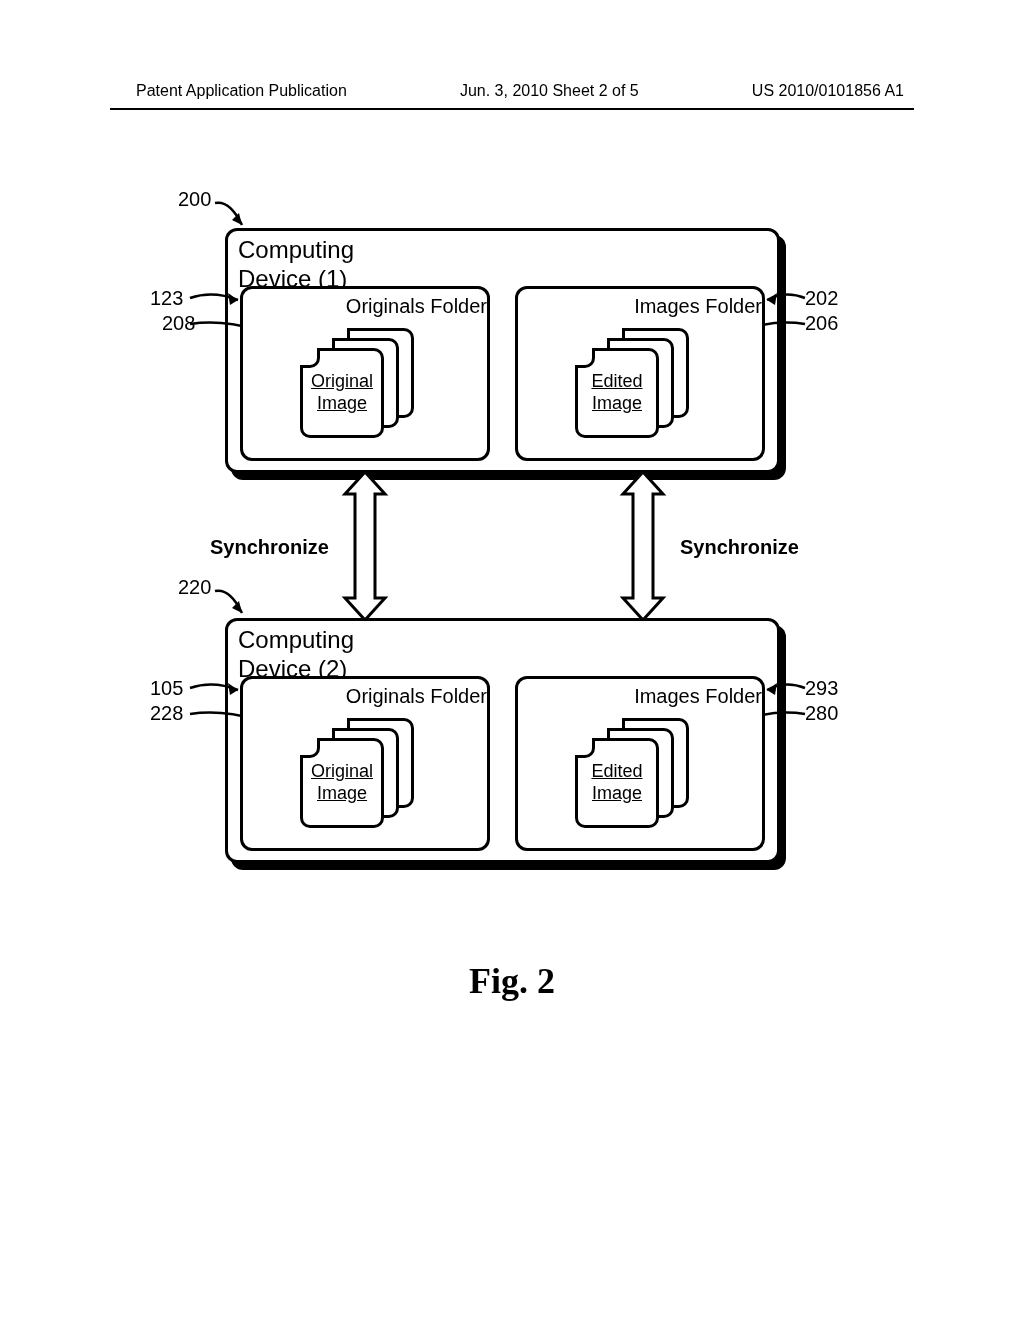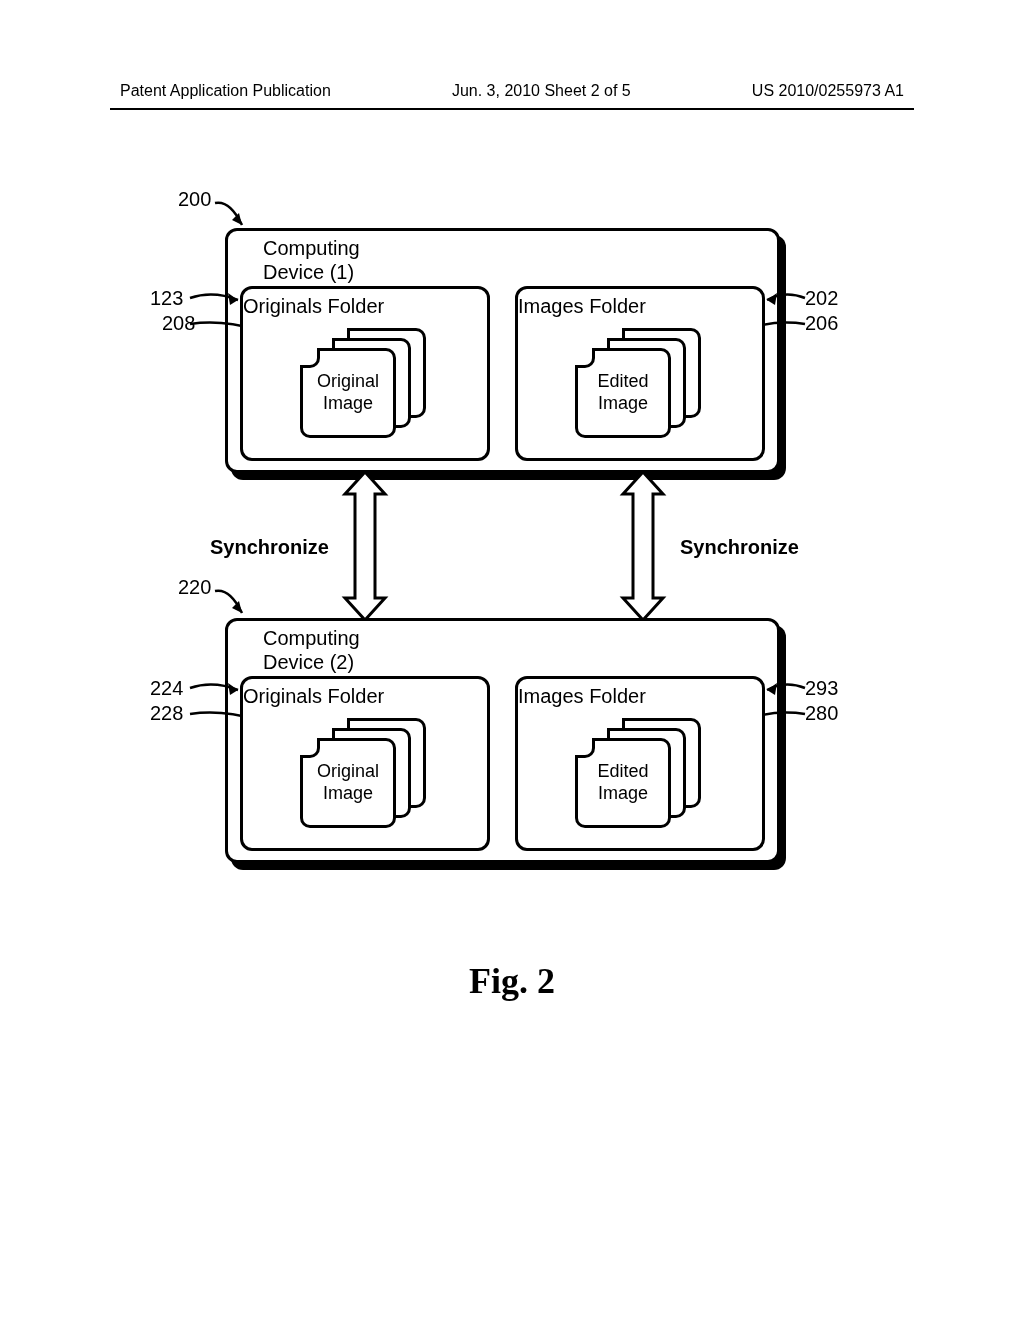--- a/index.html
+++ b/index.html
@@ -6,21 +6,21 @@
     body {
       width: 1024px;
       height: 1320px;
       background: white;
       font-family: Arial, Helvetica, sans-serif;
       position: relative;
     }
     .header {
       position: absolute;
       top: 82px;
-      left: 0;
+      left: 16px;
       right: 0;
       display: flex;
       justify-content: space-between;
       padding: 0 120px;
       font-size: 16px;
     }
     .header-line {
       position: absolute;
       top: 108px;
       left: 110px;
@@ -48,57 +48,57 @@
     .device-shadow {
       position: absolute;
       border-radius: 12px;
       background: black;
     }
     .folder-box {
       position: absolute;
       border: 3px solid black;
       border-radius: 12px;
       background: white;
-      text-align: left;
+      text-align: right;
       font-size: 20px;
       padding-top: 6px;
     }
     .stack-group {
       position: absolute;
     }
     .stack-card {
       position: absolute;
       border: 3px solid black;
       border-radius: 10px;
       background: white;
-      width: 96px;
+      width: 84px;
       height: 90px;
       text-align: center;
       display: flex;
       flex-direction: column;
       justify-content: center;
       font-size: 18px;
       line-height: 1.2;
+      text-decoration: underline;
     }
     .stack-notch {
       position: absolute;
       top: -3px;
       left: -3px;
       width: 20px;
       height: 20px;
       background: white;
       border-right: 3px solid black;
       border-bottom: 3px solid black;
       border-bottom-right-radius: 10px;
     }
     .device-label {
       position: absolute;
-      font-size: 20px;
+      font-size: 24px;
       line-height: 1.2;
-      margin-left: 25px;
     }
     .sync-label {
       position: absolute;
       font-size: 20px;
       font-weight: bold;
     }
     .fig-caption {
       position: absolute;
       top: 960px;
       width: 100%;
@@ -114,21 +114,21 @@
     .sync-arrow {
       position: absolute;
     }
   </style>
 </head>
 <body>
 
 <div class="header">
   <span>Patent Application Publication</span>
   <span>Jun. 3, 2010  Sheet 2 of 5</span>
-  <span>US 2010/0255973 A1</span>
+  <span>US 2010/0101856 A1</span>
 </div>
 <div class="header-line"></div>
 
 <div class="diagram">
 
   <div class="ref" style="top:-12px;left:28px">200</div>
   <svg class="leader" style="top:0;left:62px" width="40" height="36">
     <path d="M 3 3 Q 18 0 30 25" stroke="black" stroke-width="2.5" fill="none"></path>
     <polygon points="30,25 20,20 27,13" fill="black"></polygon>
   </svg>
@@ -209,21 +209,21 @@
   <svg class="leader" style="top:388px;left:62px" width="40" height="36">
     <path d="M 3 3 Q 18 0 30 25" stroke="black" stroke-width="2.5" fill="none"></path>
     <polygon points="30,25 20,20 27,13" fill="black"></polygon>
   </svg>
 
   <div class="device-shadow" style="top:425px;left:81px;width:555px;height:245px"></div>
   <div class="device-box" style="top:418px;left:75px;width:555px;height:245px"></div>
   <div class="device-label" style="top:426px;left:88px;white-space:pre-line">Computing
 Device (2)</div>
 
-  <div class="ref" style="top:477px;left:0">224</div>
+  <div class="ref" style="top:477px;left:0">105</div>
   <div class="ref" style="top:502px;left:0">228</div>
   <svg class="leader" style="top:482px;left:38px" width="60" height="18">
     <path d="M 2 6 Q 25 -2 50 8" stroke="black" stroke-width="2.5" fill="none"></path>
     <polygon points="50,8 40,1 42,13" fill="black"></polygon>
   </svg>
   <svg class="leader" style="top:508px;left:38px" width="100" height="30">
     <path d="M 2 6 Q 45 0 90 20" stroke="black" stroke-width="2.5" fill="none"></path>
     <polygon points="90,20 78,13 80,25" fill="black"></polygon>
   </svg>
 

